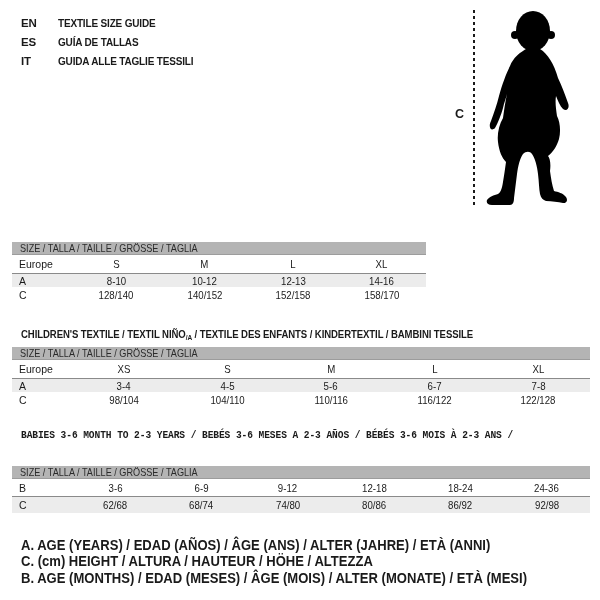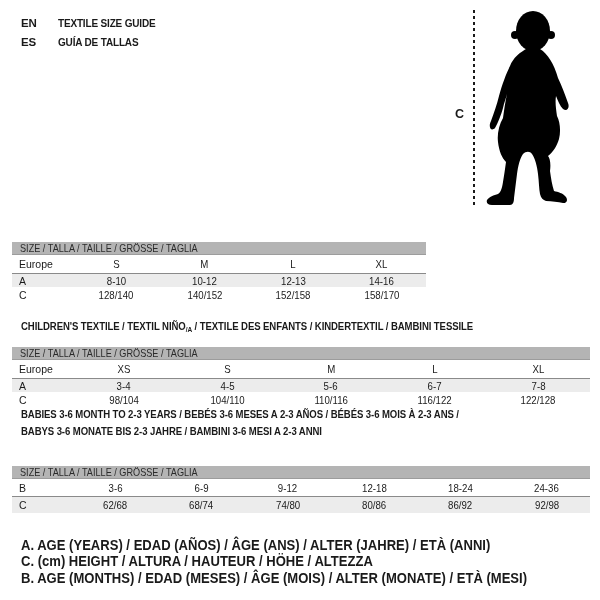--- a/index.html
+++ b/index.html
@@ -16,21 +16,21 @@
 
   
   .dash-line { position:absolute; left:473px; top:10px; width:2px; height:197px;
     background:repeating-linear-gradient(to bottom, #1a1a1a 0 3px, transparent 3px 6px); }
   .c-label { position:absolute; left:455px; top:107px; font-weight:bold; font-size:12.5px; }
   .toddler { position:absolute; left:484px; top:8px; width:100px; height:200px; }
 
   
   .sec-title { position:absolute; left:21px; font-weight:bold; font-size:11px; letter-spacing:-0.1px; white-space:nowrap; }
   .sec-title .inner { display:inline-block; transform:scaleX(0.87); transform-origin:0 50%; white-space:nowrap; }
-  .t1 { top:215px; } .t2 { top:320px; } .t3 { top:406px; line-height:17px; }
+  .t1 { top:215px; } .t2 { top:328px; } .t3 { top:427px; line-height:17px;font-family:Liberation Mono, monospace; }
   .subscript { font-size:7.5px; position:relative; top:2px; }
 
   
   .size-table { position:absolute; left:12px; font-size:10.5px; }
   .tbl-junior { top:242px; width:414px; }
   .tbl-children { top:347px; width:578px; }
   .tbl-babies { top:466px; width:578px; }
   .st-bar { height:12px; background:#b4b4b4; border-bottom:1px solid #9c9c9c;
     display:flex; align-items:center; padding-left:8px; color:#2a2a2a; }
   .st-row { display:flex; align-items:center; }
@@ -53,20 +53,24 @@
 <div id="canvas">
 
   <div class="lang-block">
     <div class="lang-row">
       <span class="lang-code">EN</span>
       <span class="cond">TEXTILE SIZE GUIDE</span>
     </div>
     <div class="lang-row">
       <span class="lang-code">ES</span>
       <span class="cond">GUÍA DE TALLAS</span>
+    </div>
+    <div class="lang-row">
+      <span class="lang-code">IT</span>
+      <span class="cond">GUIDA ALLE TAGLIE TESSILI</span>
     </div>
   </div>
 
   <div class="dash-line"></div>
   <div class="c-label">C</div>
   <svg class="toddler" viewBox="0 0 100 200" xmlns="http://www.w3.org/2000/svg">
     <g fill="#000000">
       <path d="M44,40
         C36,44 29,50 26,58 C22,66 18,77 15,88 C13,96 10,105 7,113
         C4,119 7,124 11,120 C14,115 17,107 19,100 C20,95 22,90 23,86
@@ -140,21 +144,20 @@
       <span class="val"><span>98/104</span></span>
       <span class="val"><span>104/110</span></span>
       <span class="val"><span>110/116</span></span>
       <span class="val"><span>116/122</span></span>
       <span class="val"><span>122/128</span></span>
     </div>
   </div>
 
   <div class="sec-title t3">
     <div><span class="inner">BABIES 3-6 MONTH TO 2-3 YEARS / BEBÉS 3-6 MESES A 2-3 AÑOS / BÉBÉS 3-6 MOIS À 2-3 ANS /</span></div>
-    <div><span class="inner">BABYS 3-6 MONATE BIS 2-3 JAHRE / BAMBINI 3-6 MESI A 2-3 ANNI</span></div>
   </div>
   <div class="size-table tbl-babies">
     <div class="st-bar">
       <span class="cond">SIZE / TALLA / TAILLE / GRÖSSE / TAGLIA</span>
     </div>
     <div class="st-row row-b">
       <span class="lbl">B</span>
       <span class="val"><span>3-6</span></span>
       <span class="val"><span>6-9</span></span>
       <span class="val"><span>9-12</span></span>

